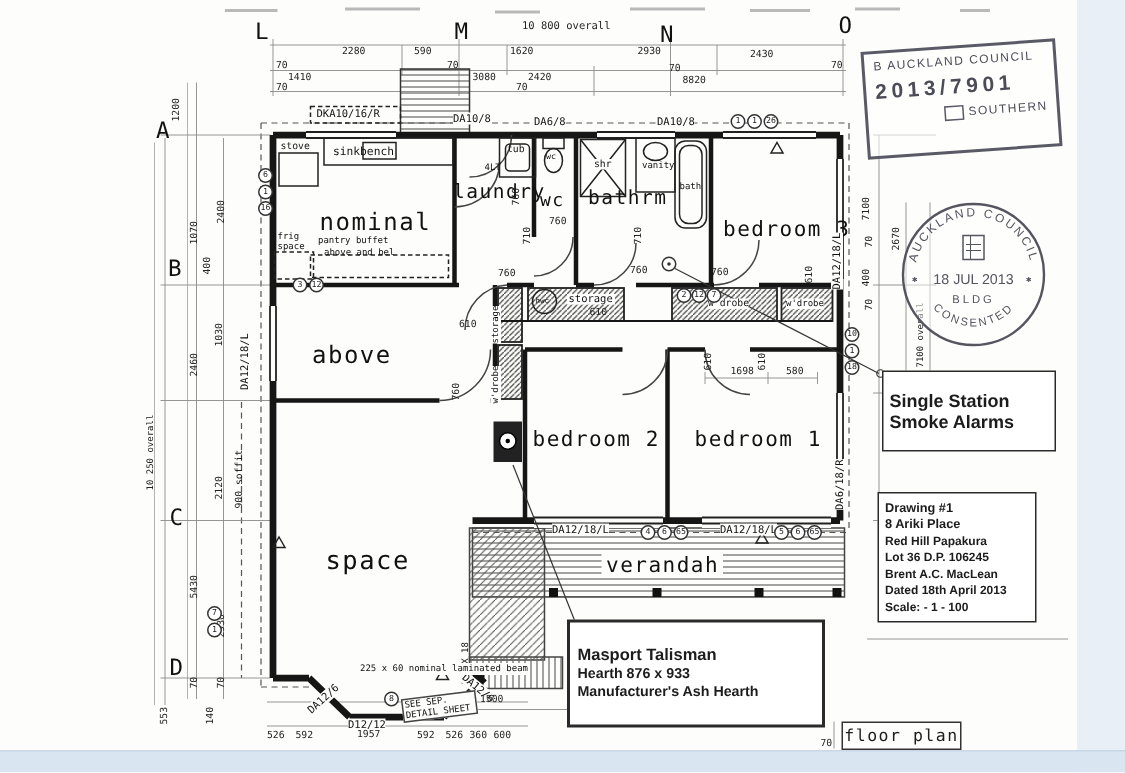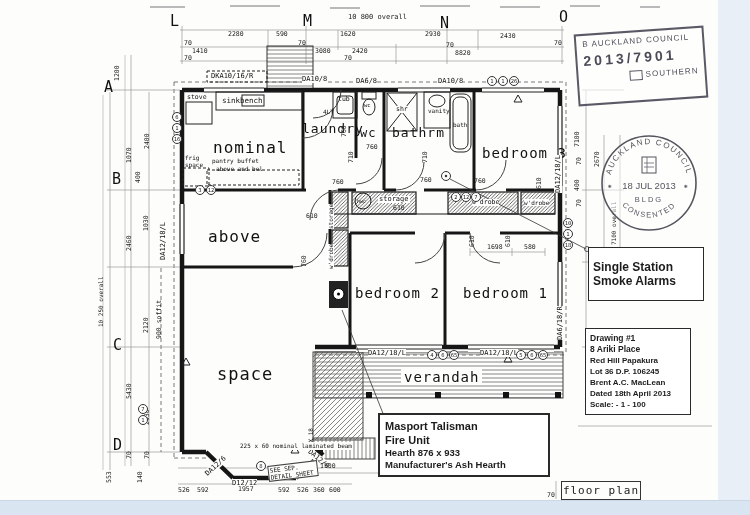--- a/index.html
+++ b/index.html
@@ -13,21 +13,21 @@
   .v{transform:rotate(-90deg);transform-origin:left bottom;}
   .room{position:absolute;font-size:14px;letter-spacing:1px;color:#111;white-space:nowrap;}
   .fix{position:absolute;font-size:6.5px;line-height:7px;white-space:nowrap;color:#111;}
   .lbl{position:absolute;font-size:7px;line-height:8px;white-space:nowrap;color:#111;background:#fdfdfb;}
   .grid{position:absolute;font-size:15px;color:#111;}
   .ref{position:absolute;width:10px;height:10px;border:1px solid #333;border-radius:50%;
        font-size:5.5px;line-height:9px;text-align:center;background:#fff;box-sizing:border-box;}
   .notebox{position:absolute;border:2px solid #2a2a2a;background:#fff;
            font-family:"Liberation Sans",sans-serif;font-weight:bold;}
   #smokeBox{left:588px;top:247px;width:106px;padding:12px 4px;font-size:12px;line-height:14px;border-width:1.5px;}
-  #masportBox{left:378px;top:413px;width:158px;padding:4px 5px;font-size:11px;line-height:14px;}
+  #masportBox{left:378px;top:413px;width:158px;padding:15px 5px;font-size:11px;line-height:14px;}
   #masportBox .sm{font-size:9.5px;line-height:12px;}
   #drawingBox{left:585px;top:328px;width:96px;padding:4px 4px;font-size:8px;line-height:11px;border-width:1px;}
   #floorPlanBox{left:561px;top:481px;width:78px;height:17px;border:1px solid #333;background:#fdfdfb;
                 font-size:11px;line-height:17px;text-align:center;letter-spacing:1px;}
   #councilStamp{left:576px;top:30px;width:130px;height:72px;border:2px solid #5a5a66;transform:rotate(-4deg);
                 color:#4c4c58;background:rgba(255,255,255,.6);font-family:"Liberation Sans",sans-serif;
                 padding:4px 6px;box-sizing:border-box;}
   #councilStamp .l1{font-size:8px;letter-spacing:1px;}
   #councilStamp .l2{font-size:14px;font-weight:bold;letter-spacing:3px;margin-top:4px;}
   #councilStamp .l3{font-size:8px;letter-spacing:1px;margin-top:5px;text-align:right;}
@@ -320,21 +320,20 @@
   <span class="lbl" style="left:240px;top:442px;font-size:6px">225 x 60 nominal laminated beam</span>
   <span class="lbl" style="left:268px;top:463px;font-size:6px;transform:rotate(-7deg);border:1px solid #444;padding:0 1px;width:46px;white-space:normal;line-height:7px">SEE SEP. DETAIL SHEET</span>
 
   <div class="notebox" id="smokeBox">
     <div>Single Station</div>
     <div>Smoke Alarms</div>
   </div>
 
   <div class="notebox" id="masportBox">
     <div>Masport Talisman</div>
-    <div>Fire Unit</div>
     <div class="sm">Hearth 876 x 933</div>
     <div class="sm">Manufacturer's Ash Hearth</div>
   </div>
 
   <div class="notebox" id="drawingBox">
     <div style="font-size:8.5px">Drawing #1</div>
     <div style="font-size:8.5px">8 Ariki Place</div>
     <div>Red Hill Papakura</div>
     <div>Lot 36 D.P. 106245</div>
     <div>Brent A.C. MacLean</div>

